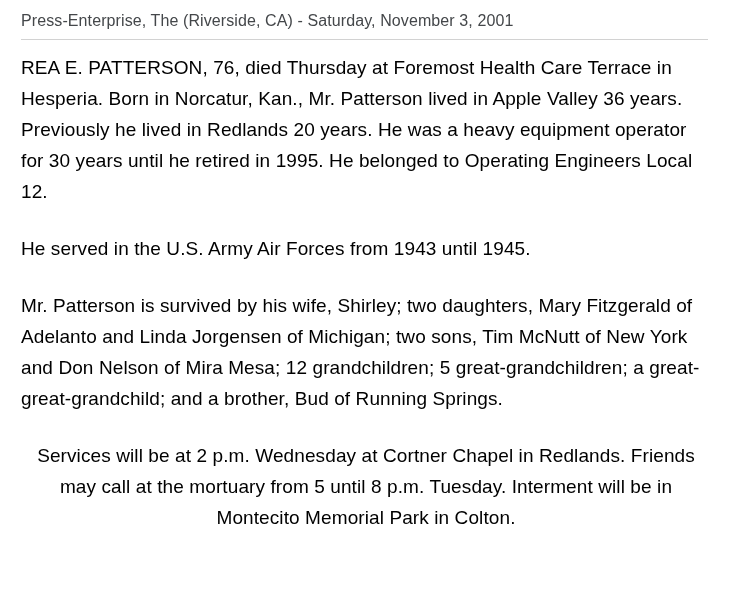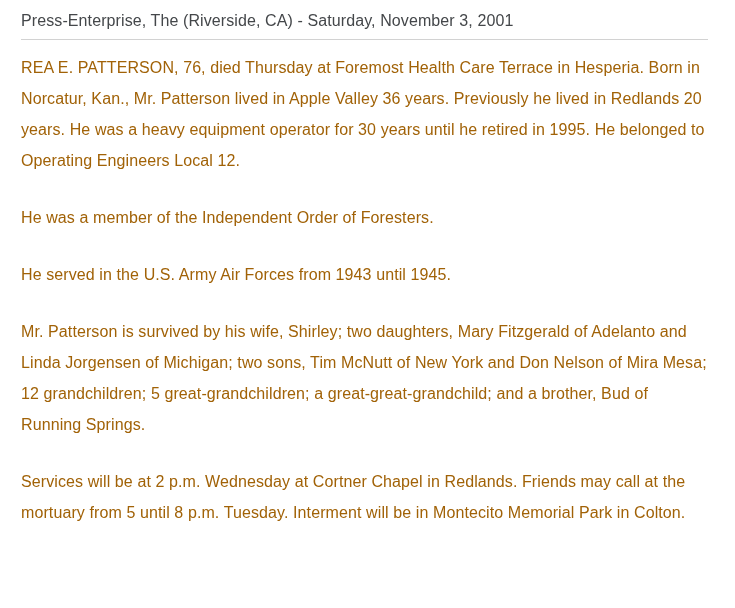--- a/index.html
+++ b/index.html
@@ -28,41 +28,41 @@
     white-space: nowrap;
   }
   .divider {
     border: none;
     border-top: 1px solid #d2d2d2;
     height: 0;
     width: 687px;
     margin: 3px 0 12px 0;
   }
   .article p {
-    font-size: 16px;
+    font-size: 19px;
     line-height: 31px;
-    color: #a16207;
+    color: #000000;
     letter-spacing: 0.1px;
     margin: 0 0 26px 0;
     max-width: 690px;
   }
   .article p:last-child {
     margin-bottom: 12px;
+    text-align: center;
   }
 </style>
 </head>
 <body>
 
 <div class="page">
 
   <div class="source-line">Press-Enterprise, The (Riverside, CA) - Saturday, November 3, 2001</div>
 
   <hr class="divider">
 
   <div class="article">
     <p>REA E. PATTERSON, 76, died Thursday at Foremost Health Care Terrace in Hesperia. Born in Norcatur, Kan., Mr. Patterson lived in Apple Valley 36 years. Previously he lived in Redlands 20 years. He was a heavy equipment operator for 30 years until he retired in 1995. He belonged to Operating Engineers Local 12.</p>
-    <p>He was a member of the Independent Order of Foresters.</p>
     <p>He served in the U.S. Army Air Forces from 1943 until 1945.</p>
     <p>Mr. Patterson is survived by his wife, Shirley; two daughters, Mary Fitzgerald of Adelanto and Linda Jorgensen of Michigan; two sons, Tim McNutt of New York and Don Nelson of Mira Mesa; 12 grandchildren; 5 great-grandchildren; a great-great-grandchild; and a brother, Bud of Running Springs.</p>
     <p>Services will be at 2 p.m. Wednesday at Cortner Chapel in Redlands. Friends may call at the mortuary from 5 until 8 p.m. Tuesday. Interment will be in Montecito Memorial Park in Colton.</p>
   </div>
 
 </div>
 
 </body></html>

